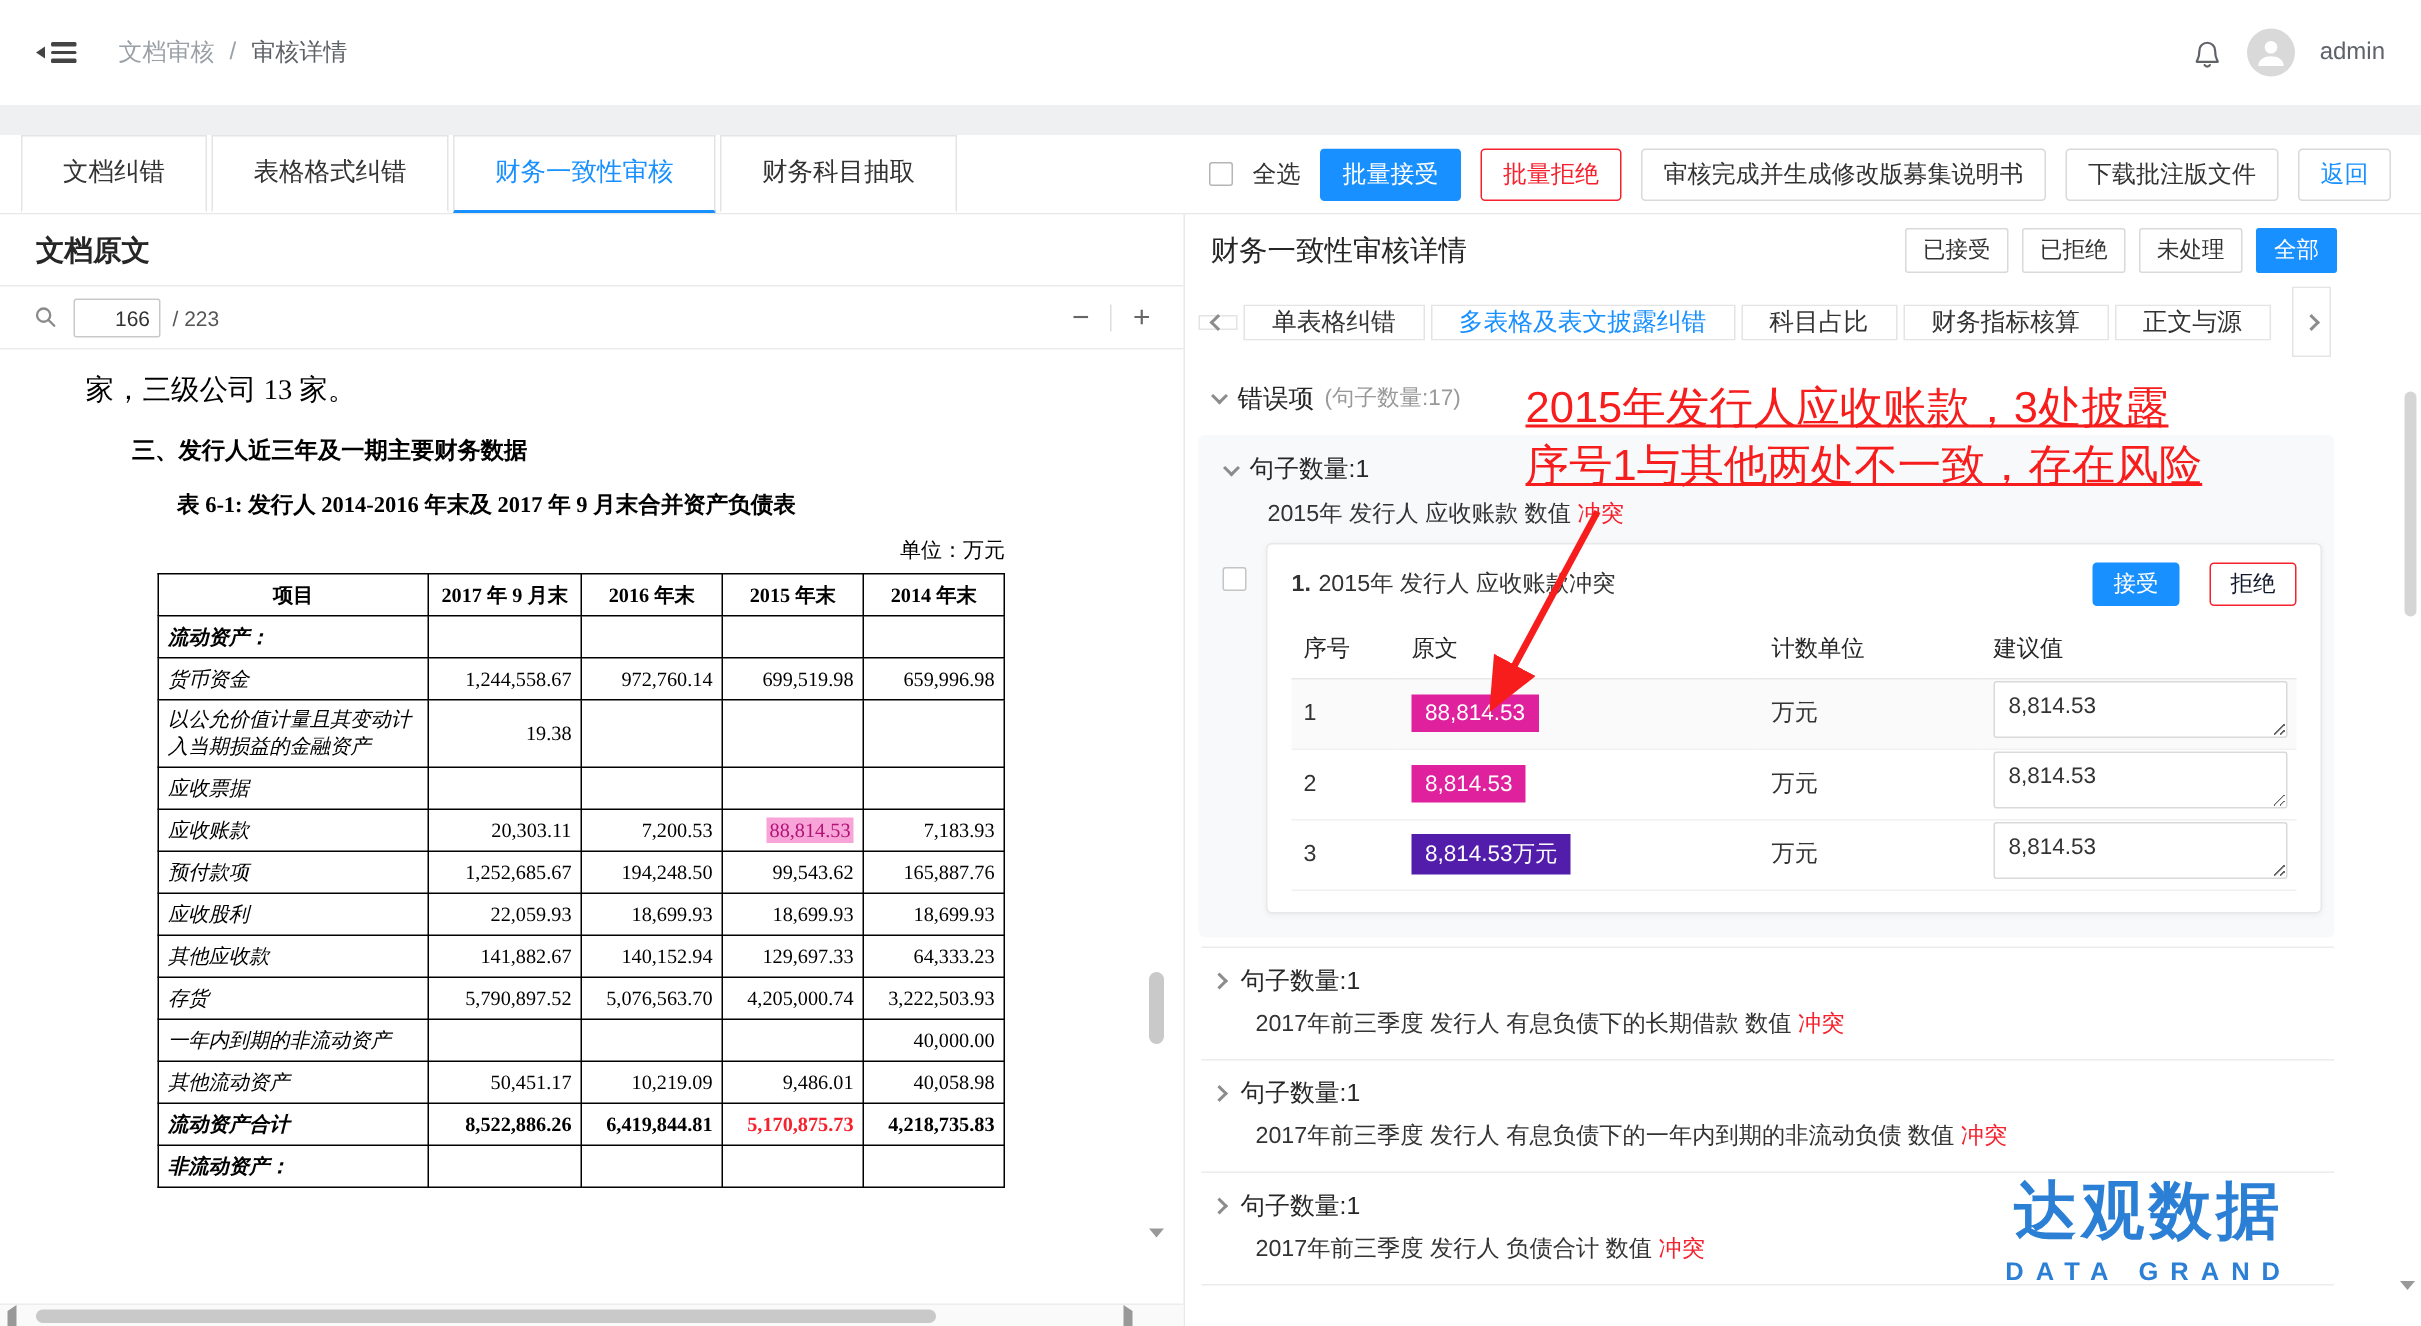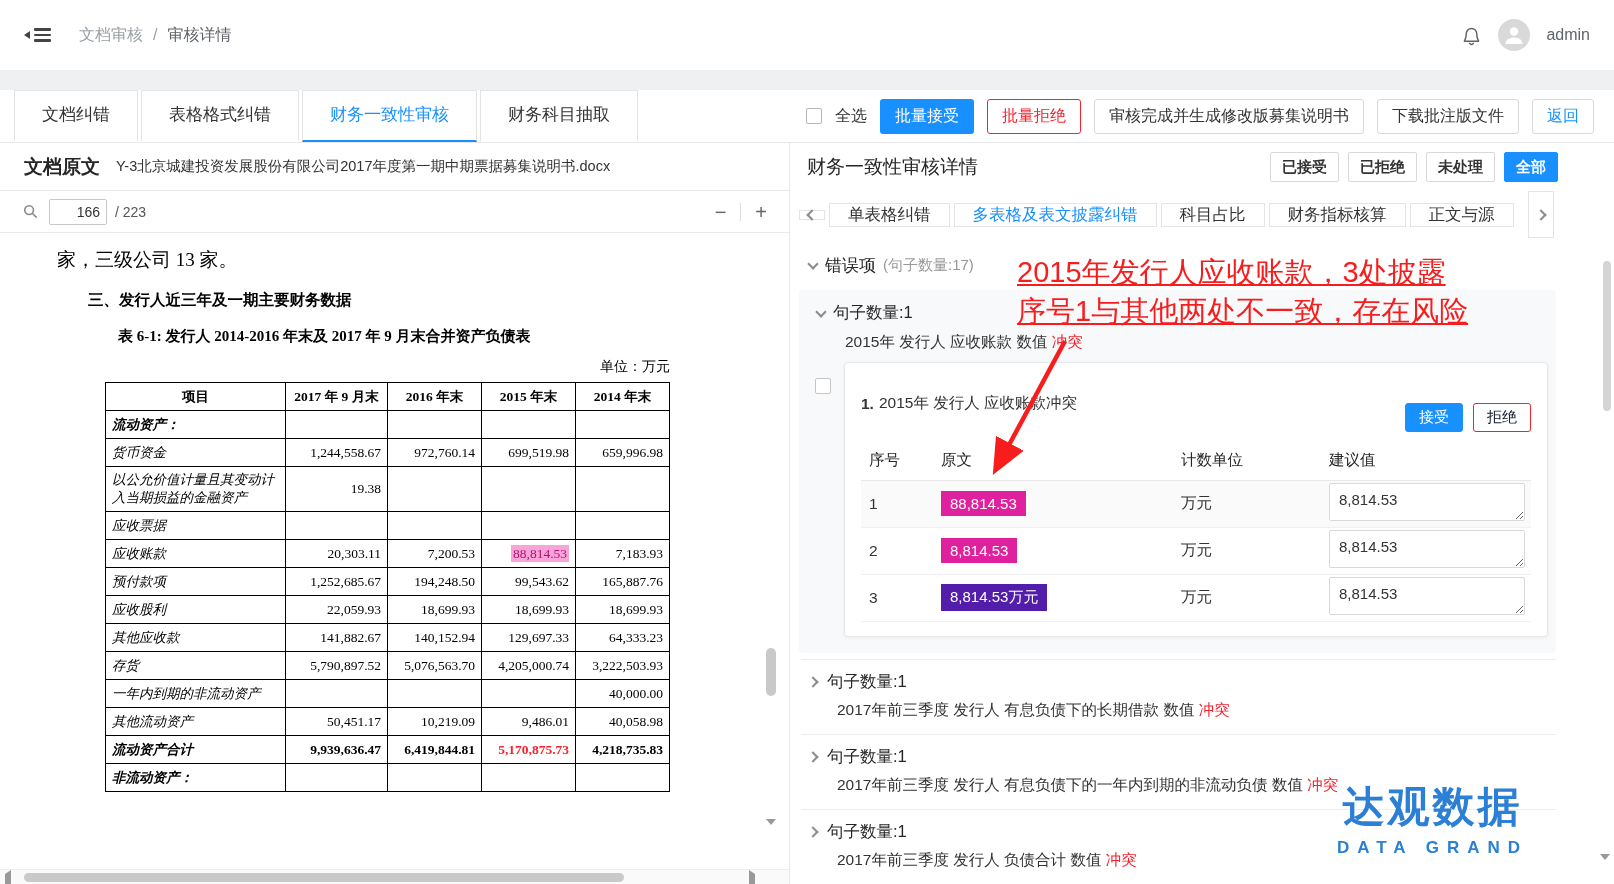--- a/index.html
+++ b/index.html
@@ -72,21 +72,21 @@
   .h-left { position:absolute; left:5px; top:4px; cursor:pointer; }
   .h-right { position:absolute; right:34px; top:4px; cursor:pointer; }
   .tri-down { width:0; height:0; border-left:5px solid transparent; border-right:5px solid transparent; border-top:6px solid #999; }
   .tri-left { width:0; height:0; border-top:4px solid transparent; border-bottom:4px solid transparent; border-right:6px solid #999; }
   .tri-right { width:0; height:0; border-top:4px solid transparent; border-bottom:4px solid transparent; border-left:6px solid #999; }
 
   
   .review-panel { position:absolute; left:791px; top:53px; width:823px; height:741px; background:#fff; overflow:hidden; }
   .review-header { height:48px; display:flex; align-items:center; padding:0 14px 0 16px; }
   .review-title { font-size:19px; color:#262626; font-weight:500; }
-  .filters { margin-left:auto; display:flex; gap:9px; margin-right:42px;font-weight:bold; }
+  .filters { margin-left:auto; display:flex; gap:9px; margin-right:42px; }
   .filter-btn { height:30px; line-height:28px; padding:0 11px; border:1px solid #d9d9d9; border-radius:2px; background:#fff; color:#333; font-size:15px; cursor:pointer; white-space:nowrap; }
   .filter-btn.active { background:#1890ff; border-color:#1890ff; color:#fff; }
 
   .review-tabs { position:relative; height:48px; display:flex; align-items:center; padding-left:8px; overflow:hidden;font-family:Liberation Mono, monospace; }
   .tab-arrow { width:26px; border:1px solid #e4e4e4; display:flex; align-items:center; justify-content:center; background:#fff; cursor:pointer; flex:0 0 auto; }
   .tabs-strip { display:flex; align-items:stretch; overflow:hidden; width:700px; }
   .review-tab { border:1px solid #e4e4e4; padding:0 18px; display:flex; align-items:center; font-size:16.5px; color:#333; margin-left:4px; white-space:nowrap; cursor:pointer; flex:0 0 auto; }
   .review-tab.active { color:#1890ff; }
   .tab-arrow.right-abs { position:absolute; right:60px; top:0; height:47px; }
 
@@ -100,21 +100,21 @@
   .group { margin:13px 58px 0 8px; background:#f8f9fb; border-radius:4px; padding:7px 8px 16px 8px; }
   .group-head { font-size:16.5px; color:#262626; padding:5px 0 3px 10px; display:flex; align-items:center; cursor:pointer; }
   .group-sub { font-size:15.5px; color:#333; padding:5px 0 9px 38px; }
   .red-tag { color:#f5222d; }
   .card-row { display:flex; align-items:flex-start; margin-left:8px; }
   .card-checkbox { width:16px; height:16px; border:1px solid #c5c5c5; border-radius:2px; background:#fff; margin-top:16px; flex:0 0 auto; cursor:pointer; }
   .card { flex:1; margin-left:13px; background:#fff; border:1px solid #e8e8e8; border-radius:4px; box-shadow:0 1px 4px rgba(0,0,0,0.06); padding:12px 16px 14px; }
   .card-head { display:flex; align-items:center; }
   .card-index { font-weight:bold; font-size:15.5px; margin-right:5px; }
   .card-title { font-size:15.5px; color:#333; }
-  .card-btns { margin-left:auto; display:flex; gap:10px;margin-top:28px; }
+  .card-btns { margin-left:auto; display:flex; gap:20px; }
   .btn-accept { background:#1890ff; color:#fff; font-size:15px; padding:4px 13px; border:1px solid #1890ff; border-radius:3px; cursor:pointer; font-family:inherit; }
   .btn-reject { background:#fff; color:#0f172a; font-size:15px; padding:4px 13px; border:1px solid #f5222d; border-radius:3px; cursor:pointer; font-family:inherit; }
 
   .detail-table { width:100%; border-collapse:collapse; margin-top:10px; font-size:15.5px; }
   .detail-table th { text-align:left; font-weight:400; color:#262626; height:38px; border-bottom:1px solid #e8e8e8; padding-left:8px; }
   .detail-table td { height:47px; padding-left:8px; border-bottom:1px solid #f0f0f0; }
   .detail-table tbody tr:nth-child(1) { background:#fafafa; }
   .detail-table col.d1 { width:72px; }
   .detail-table col.d2 { width:240px; }
   .detail-table col.d3 { width:148px; }
@@ -189,21 +189,20 @@
         <button class="btn btn-danger">批量拒绝</button>
         <button class="btn btn-default">审核完成并生成修改版募集说明书</button>
         <button class="btn btn-default">下载批注版文件</button>
         <button class="btn btn-back">返回</button>
       </div>
     </div>
 
     <div class="doc-panel">
       <div class="doc-header">
         <span class="doc-title">文档原文</span>
-        <span class="doc-filename">Y-3北京城建投资发展股份有限公司2017年度第一期中期票据募集说明书.docx</span>
       </div>
       <div class="doc-zoombar">
         <span style="display:flex;cursor:pointer;">
           <svg width="17" height="17" viewBox="0 0 24 24" fill="none" stroke="#8a8a8a" stroke-width="2.2" stroke-linecap="round">
             <circle cx="10" cy="10" r="6.2"></circle>
               <line x1="14.8" y1="14.8" x2="20" y2="20"></line>
           </svg>
         </span>
         <input class="page-input" value="166" style="">
         <span class="page-total">/ 223</span>
@@ -308,21 +307,21 @@
               </tr>
               <tr>
                 <td class="label-cell">其他流动资产</td>
                 <td class="num-cell">50,451.17</td>
                 <td class="num-cell">10,219.09</td>
                 <td class="num-cell">9,486.01</td>
                 <td class="num-cell">40,058.98</td>
               </tr>
               <tr class="bold-row ">
                 <td class="label-cell">流动资产合计</td>
-                <td class="num-cell">9,939,636.47</td>
+                <td class="num-cell">8,522,886.26</td>
                 <td class="num-cell">6,419,844.81</td>
                 <td class="num-cell red-num">5,170,875.73</td>
                 <td class="num-cell">4,218,735.83</td>
               </tr>
               <tr class="category-row">
                 <td class="label-cell">非流动资产：</td>
                 <td class="num-cell"></td>
                 <td class="num-cell"></td>
                 <td class="num-cell"></td>
                 <td class="num-cell"></td>

